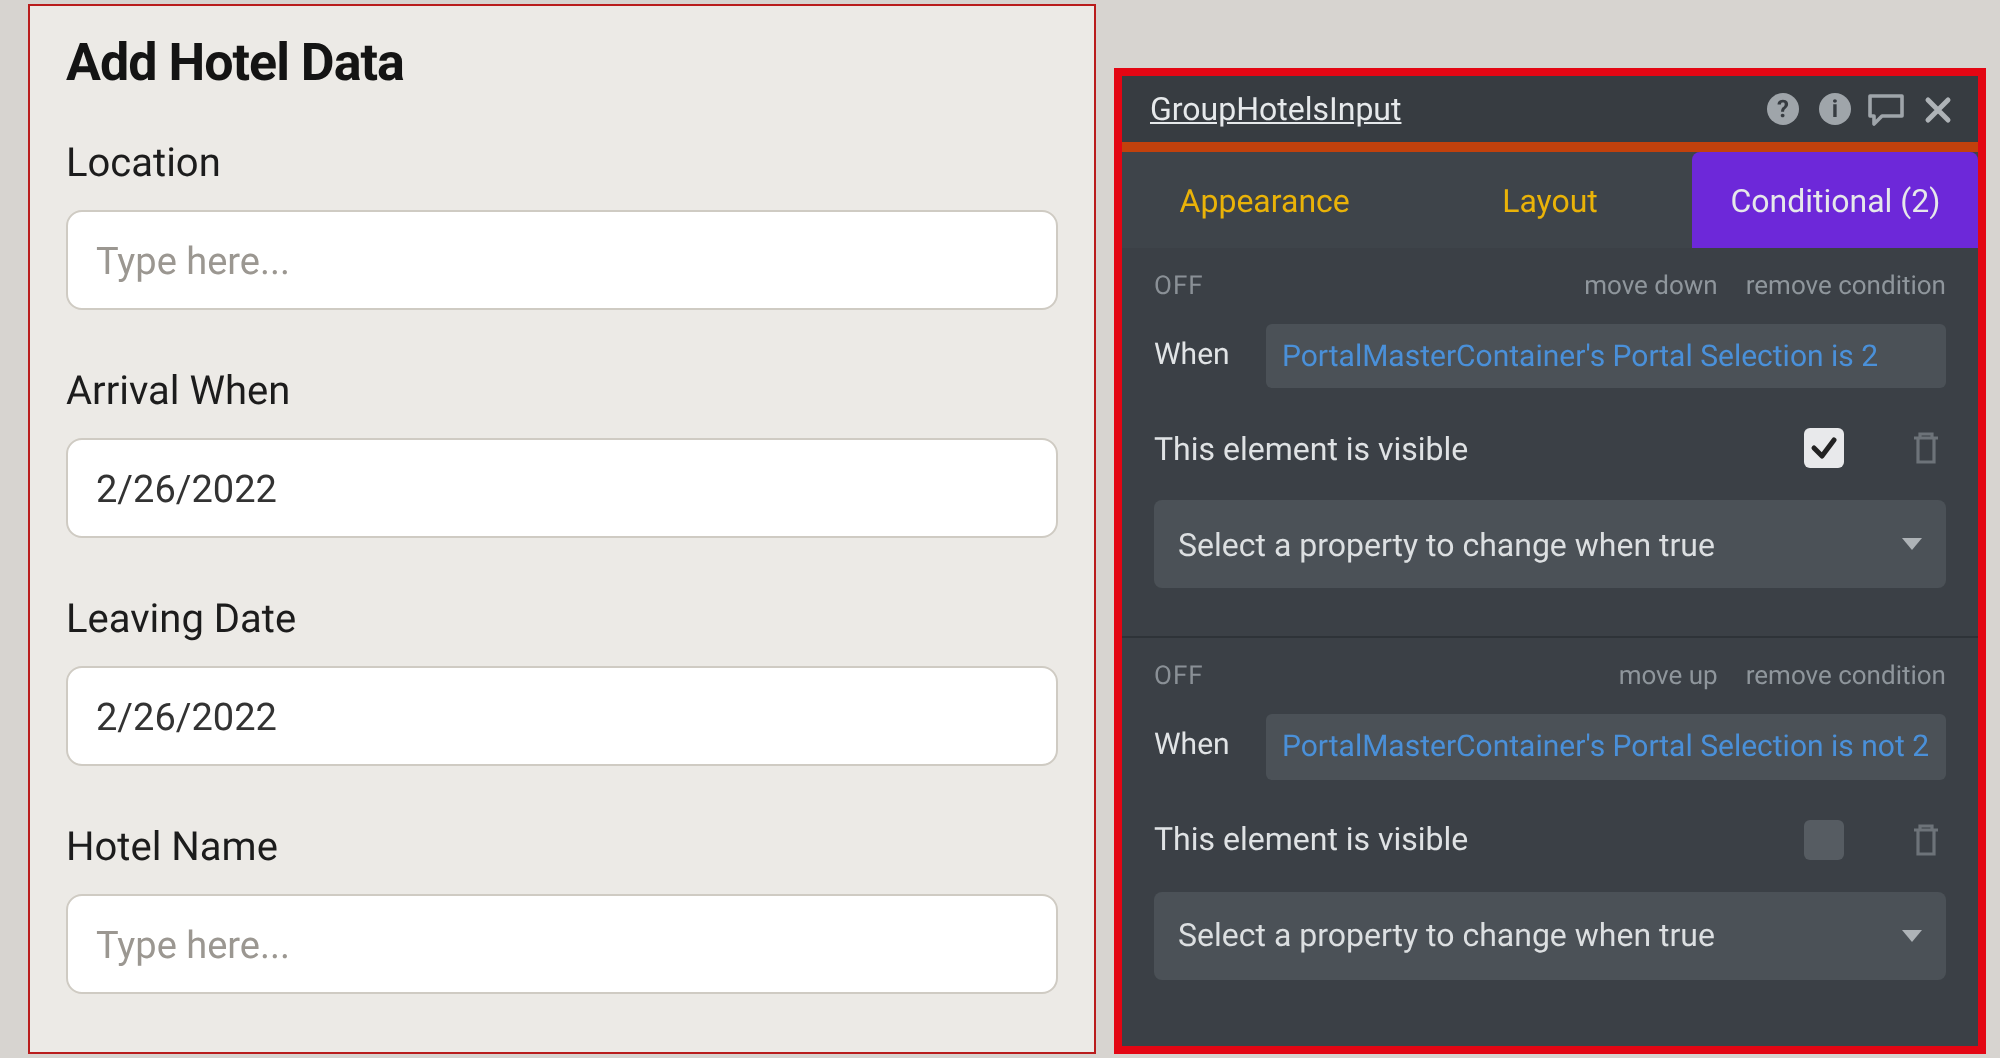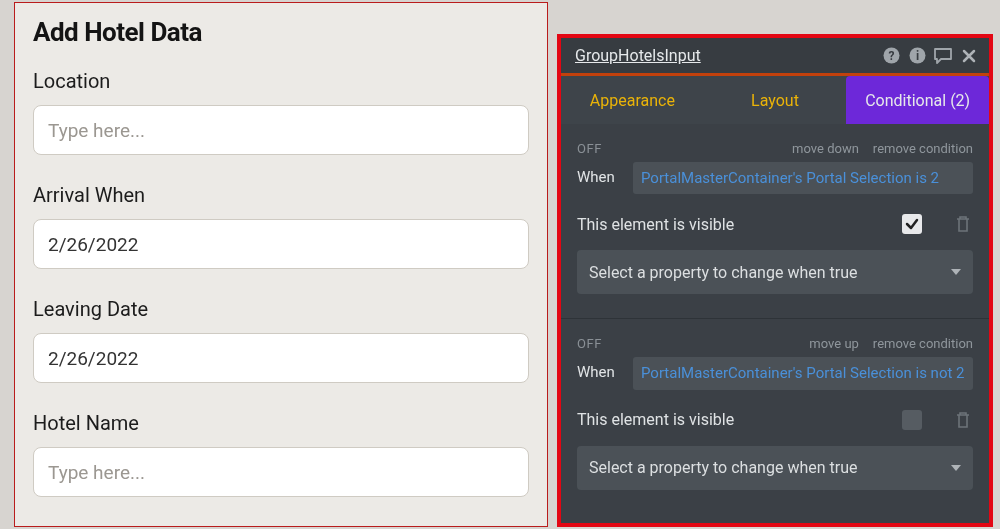--- a/index.html
+++ b/index.html
@@ -34,21 +34,21 @@
     width: 100%; height: 100%;
     display: flex; flex-direction: column;
     color: #cfd3d7;
     font-size: 15px;
   }
   .insp-header {
     display: flex; align-items: center;
     height: 38px;
     background: #373c41;
     padding: 0 10px 0 14px;
-    border-bottom: 3px solid #c2410c;
+    border-bottom: 5px solid #c2410c;
   }
   .insp-title {
     color: #e6e9eb; font-size: 16px;
     text-decoration: underline;
     flex: 1;
   }
   .insp-icon {
     width: 20px; height: 20px; margin-left: 6px;
     display: inline-flex; align-items: center; justify-content: center;
     color: #b6bbbf; font-weight: bold; font-size: 15px;
@@ -69,21 +69,21 @@
     background: #6d28d9;
     color: #e6e8ea;
     border-radius: 4px 4px 0 0;
   }
   .cond-body {
     flex: 1; overflow: hidden;
     background: #3b4046;
   }
   .cond-block { padding: 6px 16px 12px 16px; }
   .cond-top-row {
-    display: flex; align-items: flex-end;
+    display: flex; align-items: center;
     height: 26px;
     font-size: 13px;
   }
   .cond-off { color: #8a9096; flex: 1; letter-spacing: 0.5px;}
   .cond-link { color: #8f969c; margin-left: 14px; cursor: pointer; }
   .when-row { display: flex; align-items: flex-start; margin-top: 6px; }
   .when-label { color: #e1e4e6; width: 56px; padding-top: 6px; font-size: 15px;}
   .expr-box {
     flex: 1; background: #4b5157;
     border-radius: 3px;

